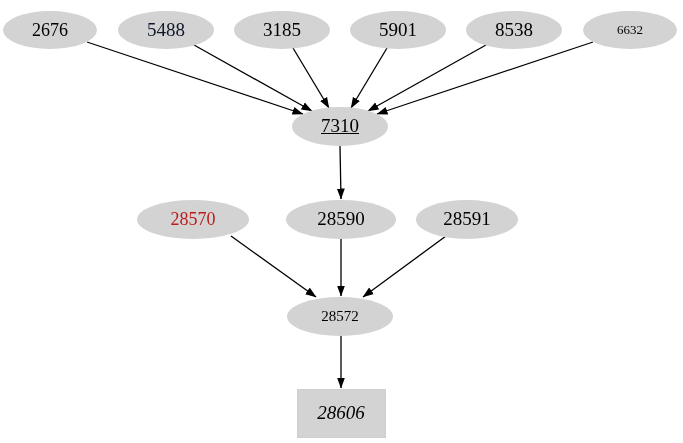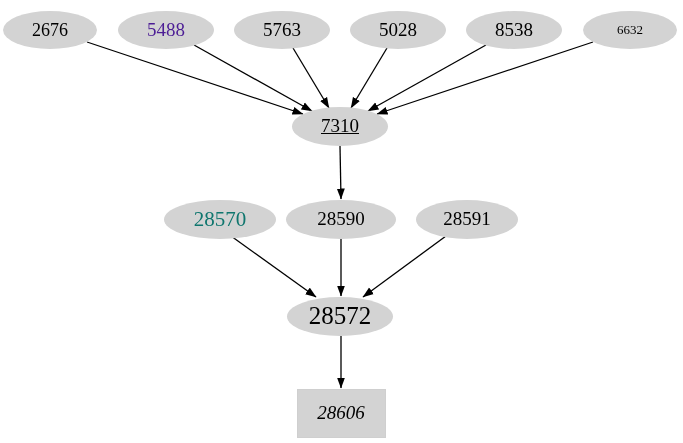--- a/index.html
+++ b/index.html
@@ -60,25 +60,25 @@
         <line x1="593" y1="42" x2="377" y2="114" stroke="#000000" stroke-width="1.3" marker-end="url(#arrowhead)"></line>
         <line x1="340" y1="146" x2="341" y2="199" stroke="#000000" stroke-width="1.3" marker-end="url(#arrowhead)"></line>
         <line x1="231" y1="236" x2="316" y2="297" stroke="#000000" stroke-width="1.3" marker-end="url(#arrowhead)"></line>
         <line x1="341" y1="239" x2="341" y2="296" stroke="#000000" stroke-width="1.3" marker-end="url(#arrowhead)"></line>
         <line x1="446" y1="236" x2="363" y2="297" stroke="#000000" stroke-width="1.3" marker-end="url(#arrowhead)"></line>
         <line x1="341" y1="336" x2="341" y2="388" stroke="#000000" stroke-width="1.3" marker-end="url(#arrowhead)"></line>
       </g>
   </svg>
   <div id="nodes">
       <div class="node ellipse" style="left: 3px; top: 11px; width: 94px; height: 38px; background: rgb(211, 211, 211); color: #000000; font-size: 18px;">2676</div>
-      <div class="node ellipse" style="left: 118px; top: 11px; width: 96px; height: 38px; background: rgb(211, 211, 211); color: #4c1d95; font-size: 19px;">5488</div>
-      <div class="node ellipse" style="left: 234px; top: 11px; width: 96px; height: 38px; background: rgb(211, 211, 211); color: rgb(0, 0, 0); font-size: 19px;">5763</div>
-      <div class="node ellipse" style="left: 350px; top: 11px; width: 96px; height: 38px; background: rgb(211, 211, 211); color: rgb(0, 0, 0); font-size: 19px;">5028</div>
+      <div class="node ellipse" style="left: 118px; top: 11px; width: 96px; height: 38px; background: rgb(211, 211, 211); color: #0f172a; font-size: 19px;">5488</div>
+      <div class="node ellipse" style="left: 234px; top: 11px; width: 96px; height: 38px; background: rgb(211, 211, 211); color: rgb(0, 0, 0); font-size: 19px;">3185</div>
+      <div class="node ellipse" style="left: 350px; top: 11px; width: 96px; height: 38px; background: rgb(211, 211, 211); color: rgb(0, 0, 0); font-size: 19px;">5901</div>
       <div class="node ellipse" style="left: 466px; top: 11px; width: 96px; height: 38px; background: rgb(211, 211, 211); color: rgb(0, 0, 0); font-size: 19px;">8538</div>
       <div class="node ellipse" style="left: 583px; top: 11px; width: 94px; height: 38px; background: rgb(211, 211, 211); color: rgb(0, 0, 0); font-size: 13px;">6632</div>
       <div class="node ellipse" style="left: 292px; top: 106.5px; width: 96px; height: 39px; background: rgb(211, 211, 211); color: rgb(0, 0, 0); font-size: 19px; text-decoration: underline;">7310</div>
-      <div class="node ellipse" style="left: 164px; top: 199.5px; width: 112px; height: 39px; background: rgb(211, 211, 211); color: #0f766e; font-size: 21px;">28570</div>
+      <div class="node ellipse" style="left: 137px; top: 199.5px; width: 112px; height: 39px; background: rgb(211, 211, 211); color: #b91c1c; font-size: 18px;">28570</div>
       <div class="node ellipse" style="left: 286px; top: 199.5px; width: 110px; height: 39px; background: rgb(211, 211, 211); color: rgb(0, 0, 0); font-size: 19px;">28590</div>
       <div class="node ellipse" style="left: 416px; top: 199.5px; width: 102px; height: 39px; background: rgb(211, 211, 211); color: rgb(0, 0, 0); font-size: 19px;">28591</div>
-      <div class="node ellipse" style="left: 287px; top: 296.5px; width: 106px; height: 39px; background: rgb(211, 211, 211); color: rgb(0, 0, 0); font-size: 25px;">28572</div>
+      <div class="node ellipse" style="left: 287px; top: 296.5px; width: 106px; height: 39px; background: rgb(211, 211, 211); color: rgb(0, 0, 0); font-size: 15px;">28572</div>
       <div class="node box" style="left: 296.5px; top: 388.5px; width: 89px; height: 49px; background: rgb(211, 211, 211); color: rgb(0, 0, 0); font-size: 19px; font-style: italic;">28606</div>
     </div>
 </div>
 
 </body></html>

